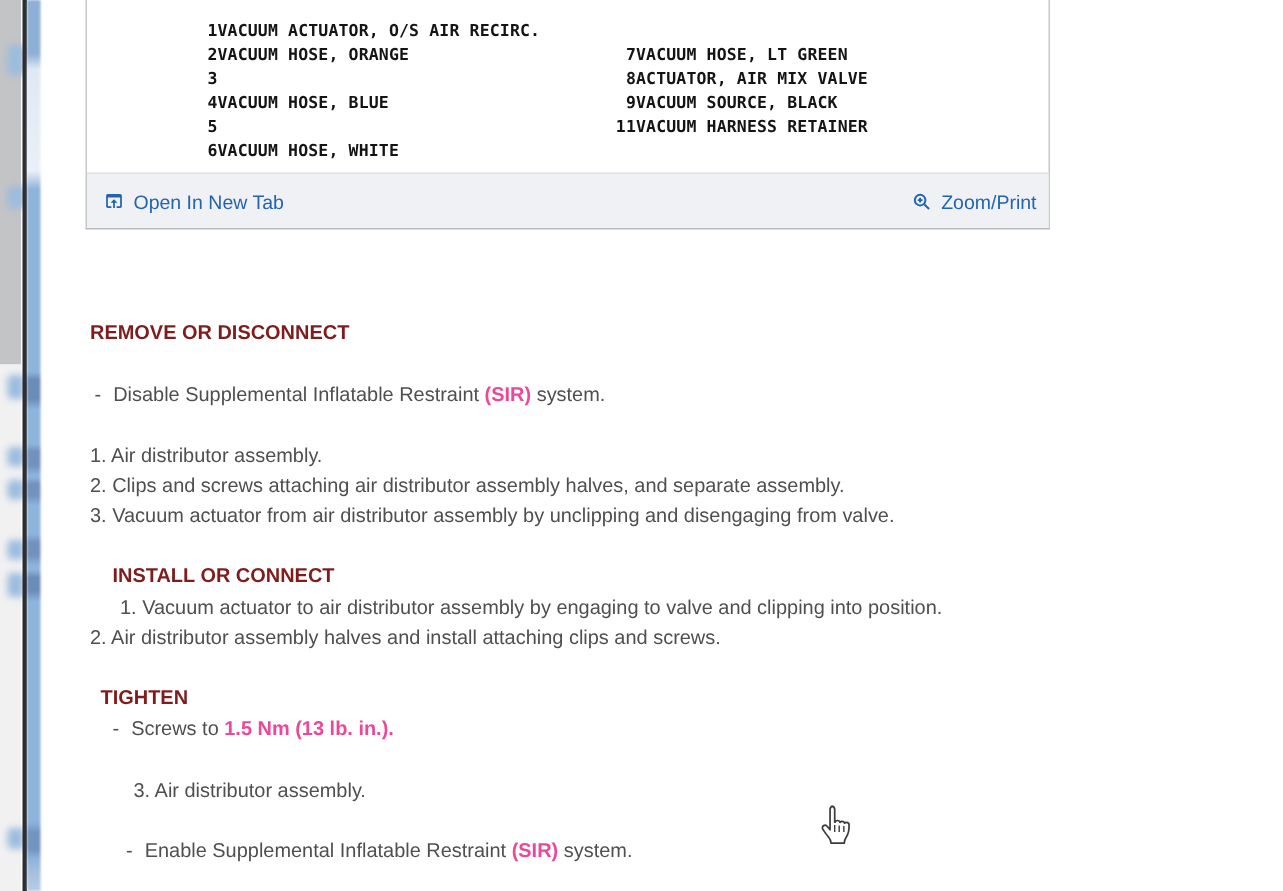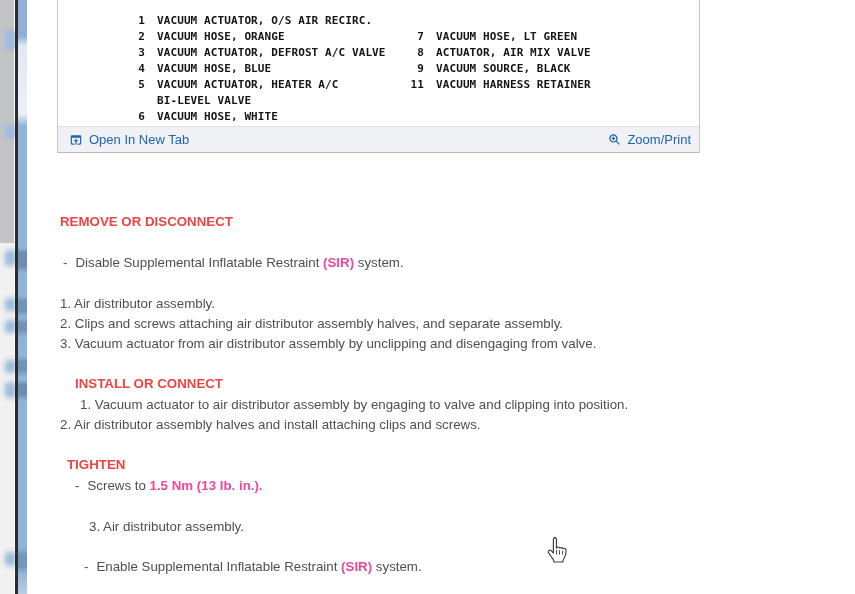--- a/index.html
+++ b/index.html
@@ -41,34 +41,34 @@
   .figure-box {
     position:absolute; left:57px; top:-7px; width:643px; height:160px;
     background:#ffffff; border:1px solid #c6c8cb; border-bottom-color:#b6b9bd;
   }
   .legend { position:absolute; font-family:"DejaVu Sans Mono", monospace; font-weight:bold;
             font-size:11px; line-height:16px; color:#141414; letter-spacing:0.1px; }
   .legend-left { left:70px; top:19px; }
   .legend-right { left:349px; top:35px; }
   .lrow { display:flex; white-space:pre; }
   .lnum { width:17px; text-align:right; flex:none; }
-  .llabel { margin-left:12px; }
+  .llabel { }
   .figure-toolbar {
-    position:absolute; left:0; bottom:0; width:100%; height:26px;
+    position:absolute; left:0; bottom:0; width:100%; height:37px;
     background:#eff1f4; border-top:1px solid #dfe2e6;
     display:flex; align-items:center; justify-content:space-between;
     padding:0 8px 0 11px;
   }
   .tool-link { display:flex; align-items:center; gap:6px; color:#2264ae;
                font-size:13px; text-decoration:none; cursor:pointer; }
   .tool-link svg { display:block; }
 
   
   .para { position:absolute; font-size:13.3px; line-height:15px; color:#4f4f4f; white-space:pre; }
-  .heading { font-weight:bold; color:#ef4444; }
+  .heading { font-weight:bold; color:#7f1d1d; }
   .dash { display:inline-block; margin-right:8px; }
   .para b { color:#ec4899; }
 
   
   .hand-cursor { position:absolute; left:545px; top:536px; width:25px; height:31px; }
 </style>
 </head>
 <body>
 
 <div>
@@ -83,24 +83,23 @@
   <div class="rail-blob" style="top:382px;height:16px;"></div>
   <div class="rail-blob" style="top:552px;height:14px;"></div>
   <div class="rail-dark-line"></div>
   <div class="rail-blue-strip"></div>
 </div>
 
 <div class="figure-box">
   <div class="legend legend-left">
     <div class="lrow"><span class="lnum">1</span><span class="llabel">VACUUM ACTUATOR, O/S AIR RECIRC.</span></div>
     <div class="lrow"><span class="lnum">2</span><span class="llabel">VACUUM HOSE, ORANGE</span></div>
-    <div class="lrow"><span class="lnum">3</span><span class="llabel">VACUUM ACTUATOR, DEFROST A/C VALVE</span></div>
+    <div class="lrow"><span class="lnum">3</span></div>
     <div class="lrow"><span class="lnum">4</span><span class="llabel">VACUUM HOSE, BLUE</span></div>
-    <div class="lrow"><span class="lnum">5</span><span class="llabel">VACUUM ACTUATOR, HEATER A/C</span></div>
-    <div class="lrow"><span class="lnum"></span><span class="llabel">BI-LEVEL VALVE</span></div>
+    <div class="lrow"><span class="lnum">5</span></div>
     <div class="lrow"><span class="lnum">6</span><span class="llabel">VACUUM HOSE, WHITE</span></div>
   </div>
   <div class="legend legend-right">
     <div class="lrow"><span class="lnum">7</span><span class="llabel">VACUUM HOSE, LT GREEN</span></div>
     <div class="lrow"><span class="lnum">8</span><span class="llabel">ACTUATOR, AIR MIX VALVE</span></div>
     <div class="lrow"><span class="lnum">9</span><span class="llabel">VACUUM SOURCE, BLACK</span></div>
     <div class="lrow"><span class="lnum">11</span><span class="llabel">VACUUM HARNESS RETAINER</span></div>
   </div>
 
   <div class="figure-toolbar">

